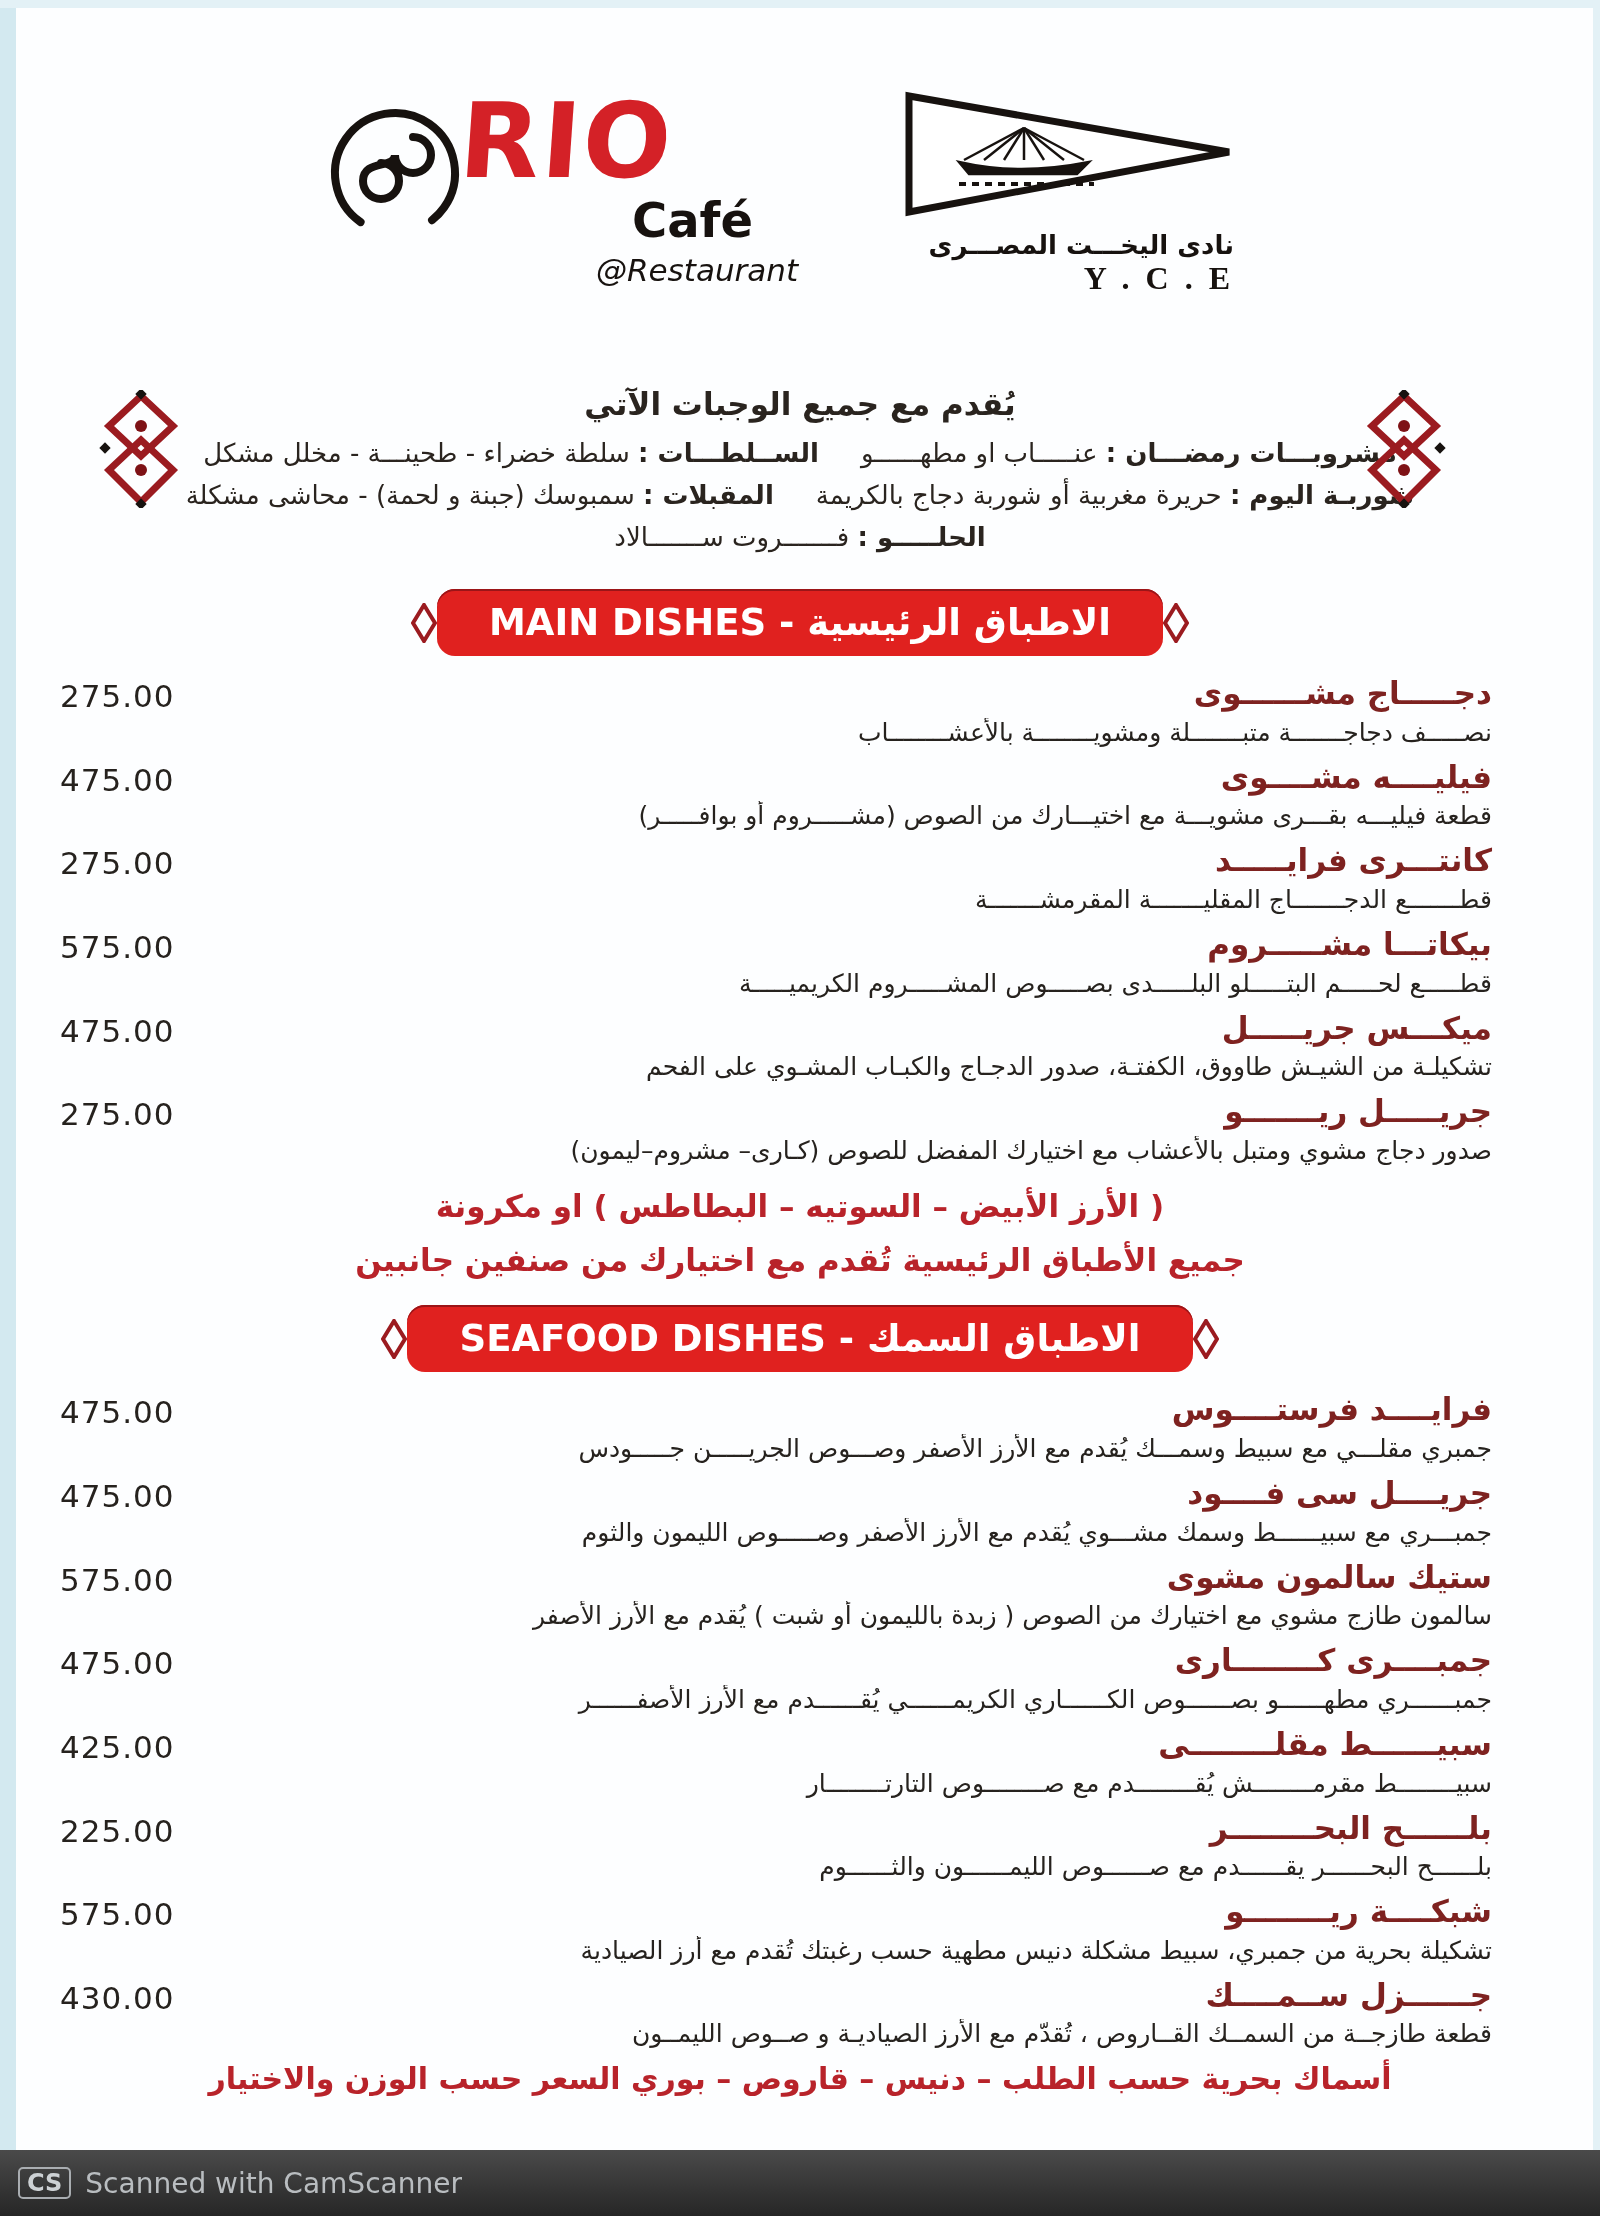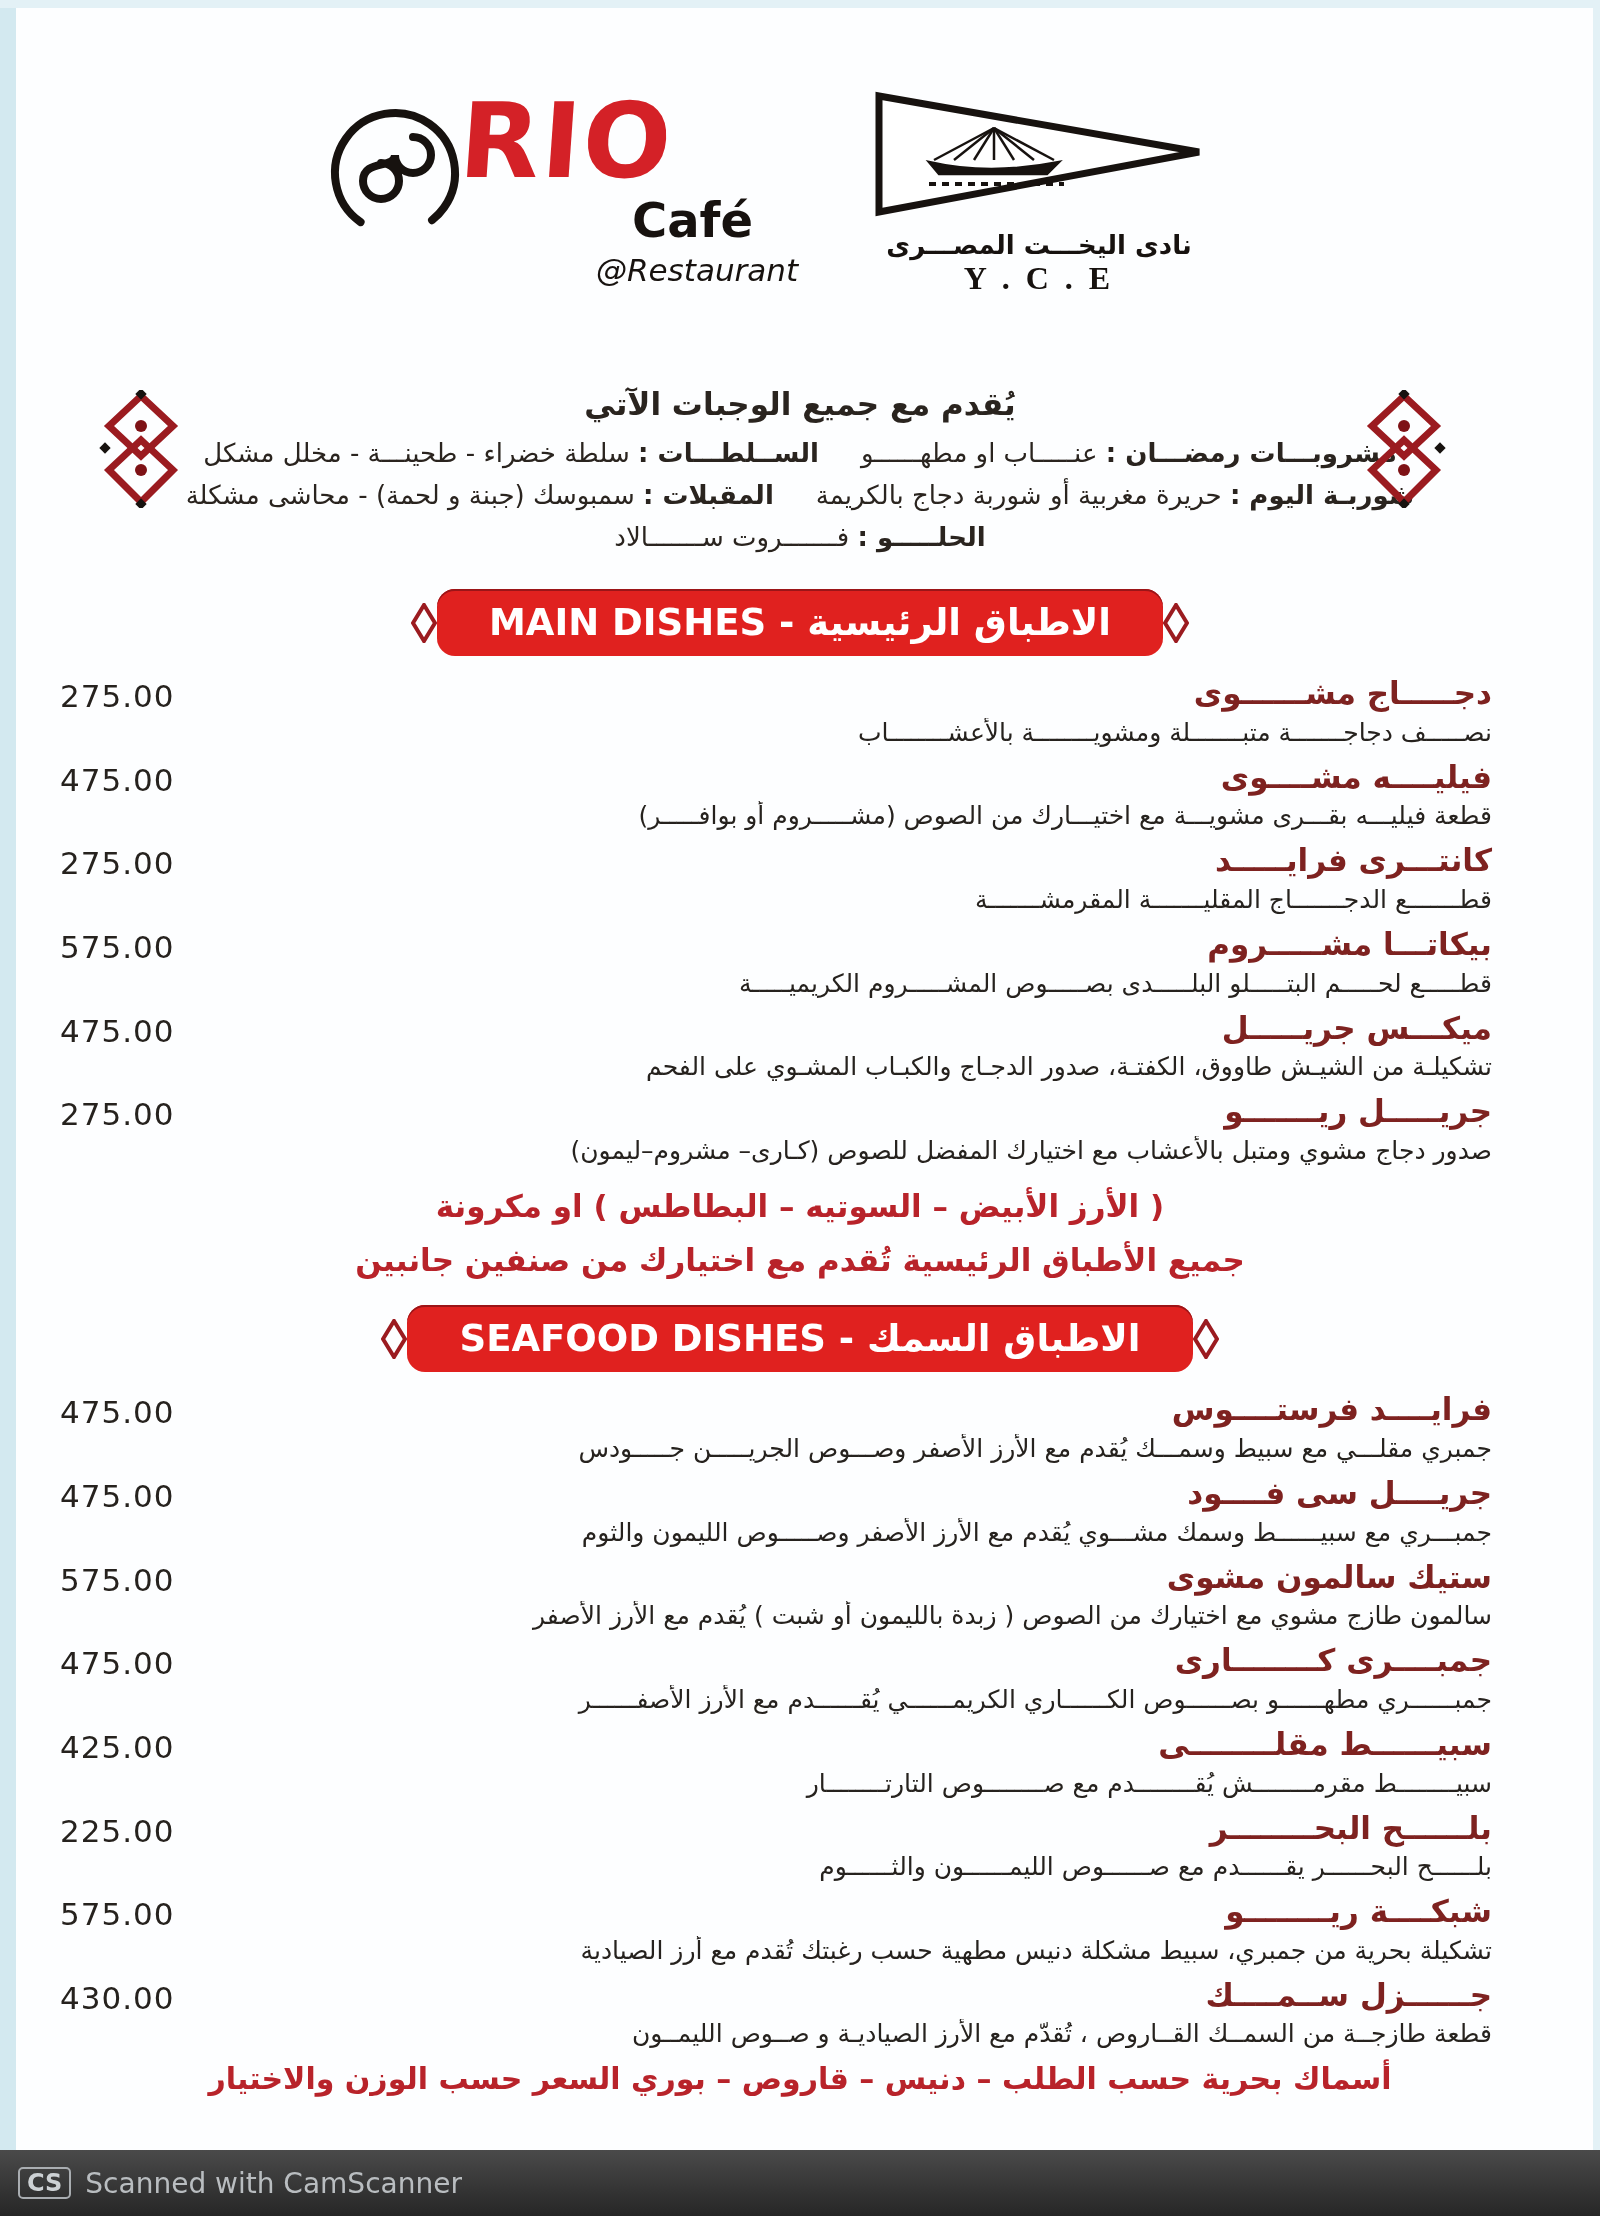--- a/index.html
+++ b/index.html
@@ -23,21 +23,21 @@
     letter-spacing:2px; transform:skewX(-4deg);
   }
   .brand-sub {
     position:absolute; left:632px; top:122px;
     font-size:48px; font-weight:bold; color:#17120f;
   }
   .brand-handle {
     position:absolute; left:548px; top:182px;
     font-size:31px; color:#17120f; font-style:italic;margin-left:48px;
   }
-  .club { position:absolute; left:869px; top:20px; width:340px; text-align:center; }
+  .club { position:absolute; left:894px; top:20px; width:340px; text-align:right; }
   .club-name { font-size:26px; font-weight:bold; color:#17120f; margin-top:8px; direction:rtl; }
   .club-abbr { font-family:"Liberation Serif", serif; font-size:32px; font-weight:bold; letter-spacing:4px; color:#17120f; }
 
   
   .served { position:relative; text-align:center; margin-top:16px; min-height:185px; }
   .served-title { font-size:31px; font-weight:bold; color:#2a241f; direction:rtl; margin-bottom:16px; }
   .served-row { direction:rtl; display:flex; justify-content:center; gap:42px; font-size:26px; color:#2a241f; margin-bottom:12px; }
   .served-entry .lbl { font-weight:bold; }
   .ornament { position:absolute; top:4px; }
   .ornament.left  { left:95px; }

